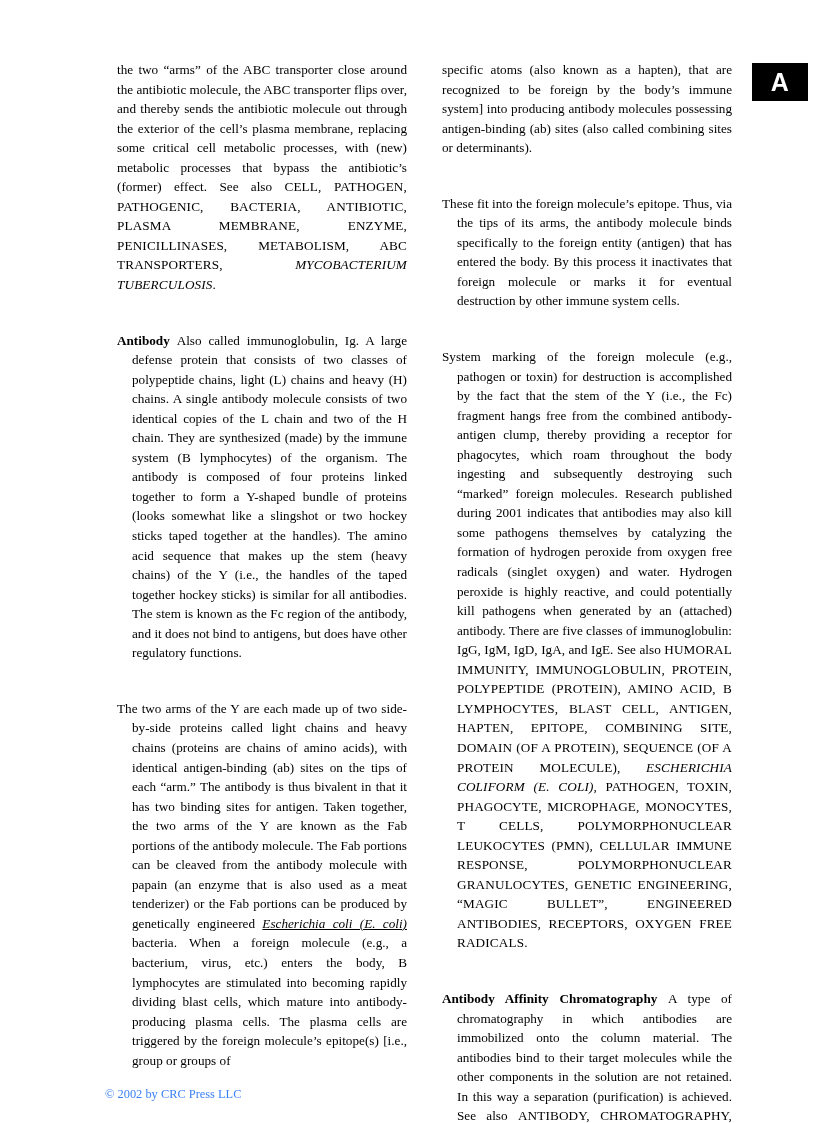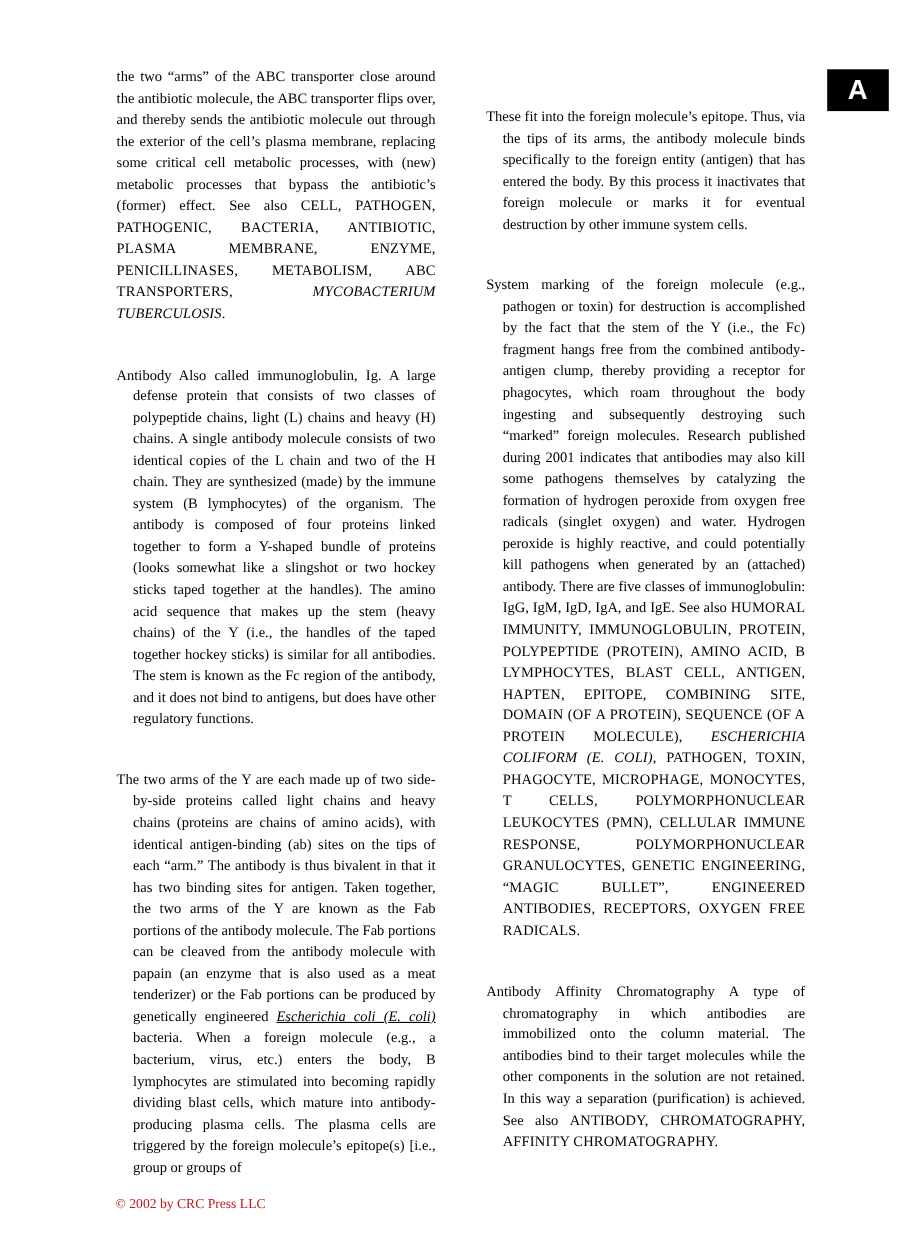--- a/index.html
+++ b/index.html
@@ -46,21 +46,21 @@
     left: 105px;
     top: 60px;
     width: 585px;
     height: 1000px;
   }
   .col {
     position: absolute;
     top: 0;
     width: 290px;
   }
-  .col-left  { left: 1px; }
+  .col-left  { left: 12px; }
   .col-right { left: 337px; }
 
   .col p {
     margin: 0;
     text-align: justify;
     text-justify: inter-word;
     font-size: 13.2px;
     line-height: 19.55px;
     hyphens: manual;
   }
@@ -70,21 +70,21 @@
   
   p.para { text-indent: 14px; }
 
   
   p.entry {
     padding-left: 15px;
     text-indent: -15px;
     margin-top: 36px;
   }
   p.entry .headword {
-    font-weight: normal;
+    font-weight: bold;
   }
   p.entry .headword::after {
     content: " ";
   }
 
   .ital { font-style: italic; text-decoration: underline; }
 
   
   .sc {
     font-variant: small-caps;
@@ -96,21 +96,21 @@
     font-style: italic;
     letter-spacing: 0.15px;
   }
 
   
   .footer {
     position: absolute;
     left: 105px;
     top: 1087px;
     font-size: 12.4px;
-    color: #b91c1c;
+    color: #3b82f6;
   }
 </style>
 </head>
 <body>
 
 <div class="page">
 
   <div class="thumb-tab">
     <span>A</span>
   </div>
@@ -122,20 +122,21 @@
       <p class="cont"><span>the two “arms” of the ABC transporter close around the antibiotic molecule, the ABC transporter flips over, and thereby sends the antibiotic molecule out through the exterior of the cell’s plasma membrane, replacing some critical cell metabolic processes, with (new) metabolic processes that bypass the antibiotic’s (former) effect. See also </span><span class="sc">CELL, PATHOGEN, PATHOGENIC, BACTERIA, ANTIBIOTIC, PLASMA MEMBRANE, ENZYME, PENICILLINASES, METABOLISM, ABC TRANSPORTERS, </span><span class="sc-ital">MYCOBACTERIUM TUBERCULOSIS</span><span class="sc">.</span></p>
 
       <p class="entry"><span class="headword">Antibody</span><span>Also called immunoglobulin, Ig. A large defense protein that consists of two classes of polypeptide chains, light (L) chains and heavy (H) chains. A single antibody molecule consists of two identical copies of the L chain and two of the H chain. They are synthesized (made) by the immune system (B lymphocytes) of the organism. The antibody is composed of four proteins linked together to form a Y-shaped bundle of proteins (looks somewhat like a slingshot or two hockey sticks taped together at the handles). The amino acid sequence that makes up the stem (heavy chains) of the Y (i.e., the handles of the taped together hockey sticks) is similar for all antibodies. The stem is known as the Fc region of the antibody, and it does not bind to antigens, but does have other regulatory functions.</span></p>
 
       <p class="entry para"><span>The two arms of the Y are each made up of two side-by-side proteins called light chains and heavy chains (proteins are chains of amino acids), with identical antigen-binding (ab) sites on the tips of each “arm.” The antibody is thus bivalent in that it has two binding sites for antigen. Taken together, the two arms of the Y are known as the Fab portions of the antibody molecule. The Fab portions can be cleaved from the antibody molecule with papain (an enzyme that is also used as a meat tenderizer) or the Fab portions can be produced by genetically engineered </span><span class="ital">Escherichia coli (E. coli)</span><span> bacteria. When a foreign molecule (e.g., a bacterium, virus, etc.) enters the body, B lymphocytes are stimulated into becoming rapidly dividing blast cells, which mature into antibody-producing plasma cells. The plasma cells are triggered by the foreign molecule’s epitope(s) [i.e., group or groups of</span></p>
 
     </div>
 
     <div class="col col-right">
 
+      <p class="cont"><span>specific atoms (also known as a hapten), that are recognized to be foreign by the body’s immune system] into producing antibody molecules possessing antigen-binding (ab) sites (also called combining sites or determinants).</span></p>
 
       <p class="entry para"><span>These fit into the foreign molecule’s epitope. Thus, via the tips of its arms, the antibody molecule binds specifically to the foreign entity (antigen) that has entered the body. By this process it inactivates that foreign molecule or marks it for eventual destruction by other immune system cells.</span></p>
 
       <p class="entry para"><span>System marking of the foreign molecule (e.g., pathogen or toxin) for destruction is accomplished by the fact that the stem of the Y (i.e., the Fc) fragment hangs free from the combined antibody-antigen clump, thereby providing a receptor for phagocytes, which roam throughout the body ingesting and subsequently destroying such “marked” foreign molecules. Research published during 2001 indicates that antibodies may also kill some pathogens themselves by catalyzing the formation of hydrogen peroxide from oxygen free radicals (singlet oxygen) and water. Hydrogen peroxide is highly reactive, and could potentially kill pathogens when generated by an (attached) antibody. There are five classes of immunoglobulin: IgG, IgM, IgD, IgA, and IgE. See also </span><span class="sc">HUMORAL IMMUNITY, IMMUNOGLOBULIN, PROTEIN, POLYPEPTIDE (PROTEIN), AMINO ACID, B LYMPHOCYTES, BLAST CELL, ANTIGEN, HAPTEN, EPITOPE, COMBINING SITE, DOMAIN (OF A PROTEIN), SEQUENCE (OF A PROTEIN MOLECULE), </span><span class="sc-ital">ESCHERICHIA COLIFORM (E. COLI)</span><span class="sc">, PATHOGEN, TOXIN, PHAGOCYTE, MICROPHAGE, MONOCYTES, T CELLS, POLYMORPHONUCLEAR LEUKOCYTES (PMN), CELLULAR IMMUNE RESPONSE, POLYMORPHONUCLEAR GRANULOCYTES, GENETIC ENGINEERING, “MAGIC BULLET”, ENGINEERED ANTIBODIES, RECEPTORS, OXYGEN FREE RADICALS.</span></p>
 
       <p class="entry"><span class="headword">Antibody Affinity Chromatography</span><span>A type of chromatography in which antibodies are immobilized onto the column material. The antibodies bind to their target molecules while the other components in the solution are not retained. In this way a separation (purification) is achieved. See also </span><span class="sc">ANTIBODY, CHROMATOGRAPHY, AFFINITY CHROMATOGRAPHY.</span></p>
 
     </div>
   </div>
 

